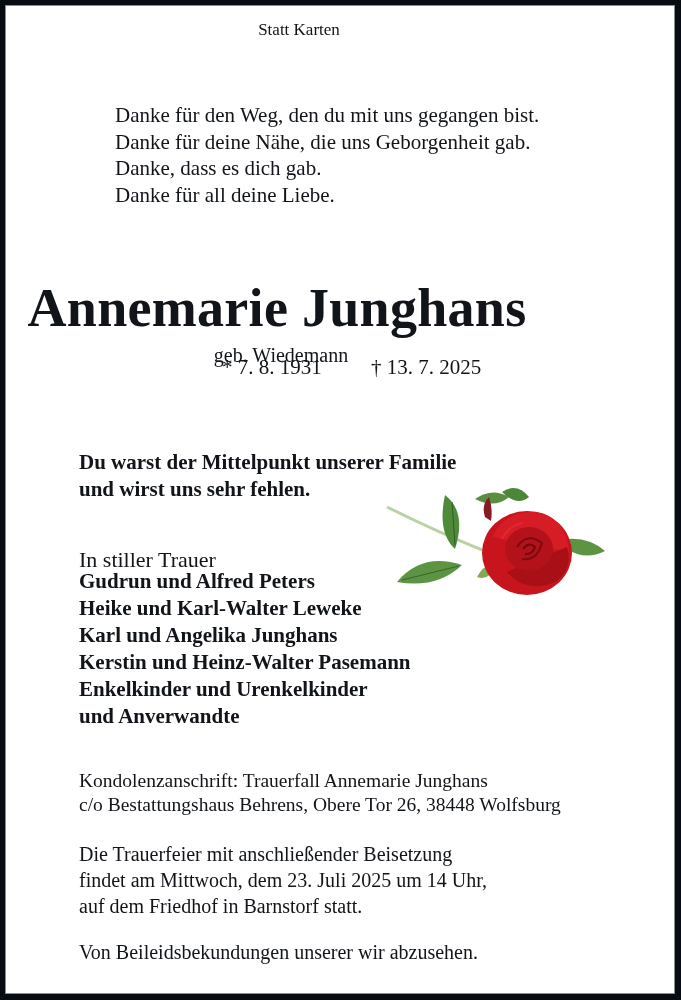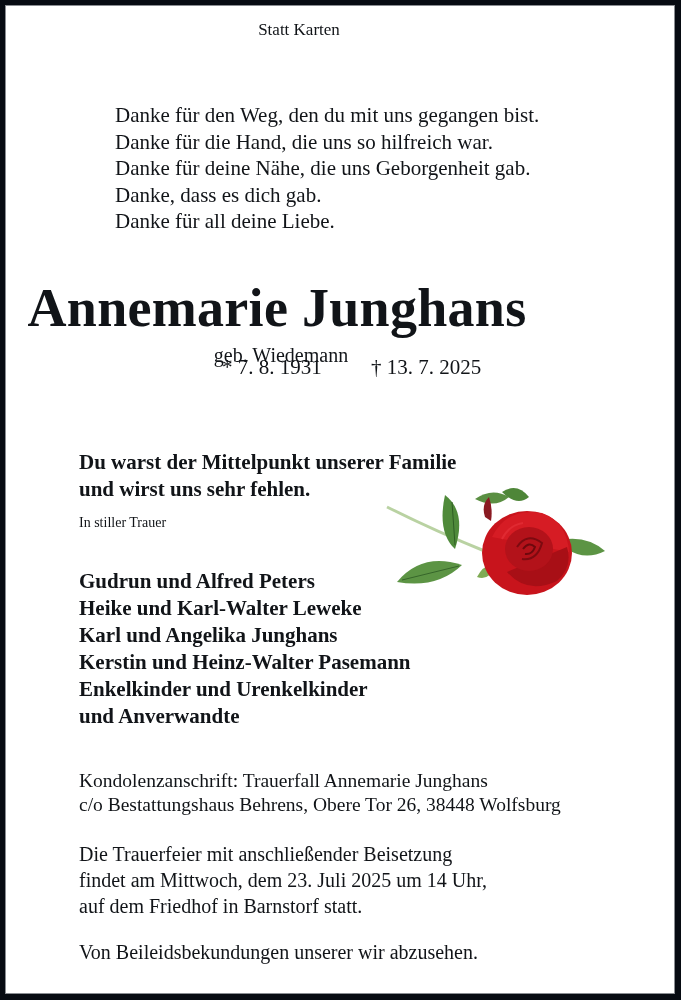--- a/index.html
+++ b/index.html
@@ -10,38 +10,37 @@
     font-family: "Liberation Serif", serif; color: #111418;
   }
   .abs { position: absolute; margin: 0; white-space: nowrap; }
   .statt { left: 0; width: 588px; top: 15px; text-align: center; font-size: 17px; line-height: 20px; }
   .poem { left: 88px; top: 97px; font-size: 21px; line-height: 26.5px; margin-left: 22px; }
   .name { left: 0; width: 544px; top: 272px; text-align: center; font-size: 54px; font-weight: bold; line-height: 62px; letter-spacing: 0.3px; }
   .geb { left: 0; width: 552px; top: 338px; text-align: center; font-size: 20px; line-height: 24px; }
   .born { left: 172px; top: 347px; font-size: 21px; line-height: 26px; top: 348px; margin-left: 45px; }
   .died { left: 366px; top: 348px; font-size: 21px; line-height: 26px; }
   .mittel { left: 74px; top: 444px; font-size: 21px; line-height: 26.5px; font-weight: bold; }
-  .trauer { left: 74px; top: 505px; font-size: 14px; line-height: 26px; }
+  .trauer { left: 74px; top: 542px; font-size: 22px; line-height: 26px; }
   .family { left: 74px; top: 563px; font-size: 21px; font-weight: bold; line-height: 27px; }
   .kond { left: 74px; top: 764px; font-size: 19.5px; line-height: 24px; }
   .feier { left: 74px; top: 836px; font-size: 20px; line-height: 26px; }
   .beileid { left: 74px; top: 935px; font-size: 20px; line-height: 24px; }
   .rose { position: absolute; left: 372px; top: 472px; width: 240px; height: 130px; }
   .line { display: block; }
 </style>
 </head>
 <body>
 
 <div class="page">
 
   <p class="abs statt">Statt Karten</p>
 
   <div class="abs poem">
     <span class="line">Danke für den Weg, den du mit uns gegangen bist.</span>
-    <span class="line">Danke für die Hand, die uns so hilfreich war.</span>
     <span class="line">Danke für deine Nähe, die uns Geborgenheit gab.</span>
     <span class="line">Danke, dass es dich gab.</span>
     <span class="line">Danke für all deine Liebe.</span>
   </div>
 
   <h1 class="abs name">Annemarie Junghans</h1>
 
   <p class="abs geb">geb. Wiedemann</p>
 
   <p class="abs born" style="top:349px">* 7. 8. 1931</p>

